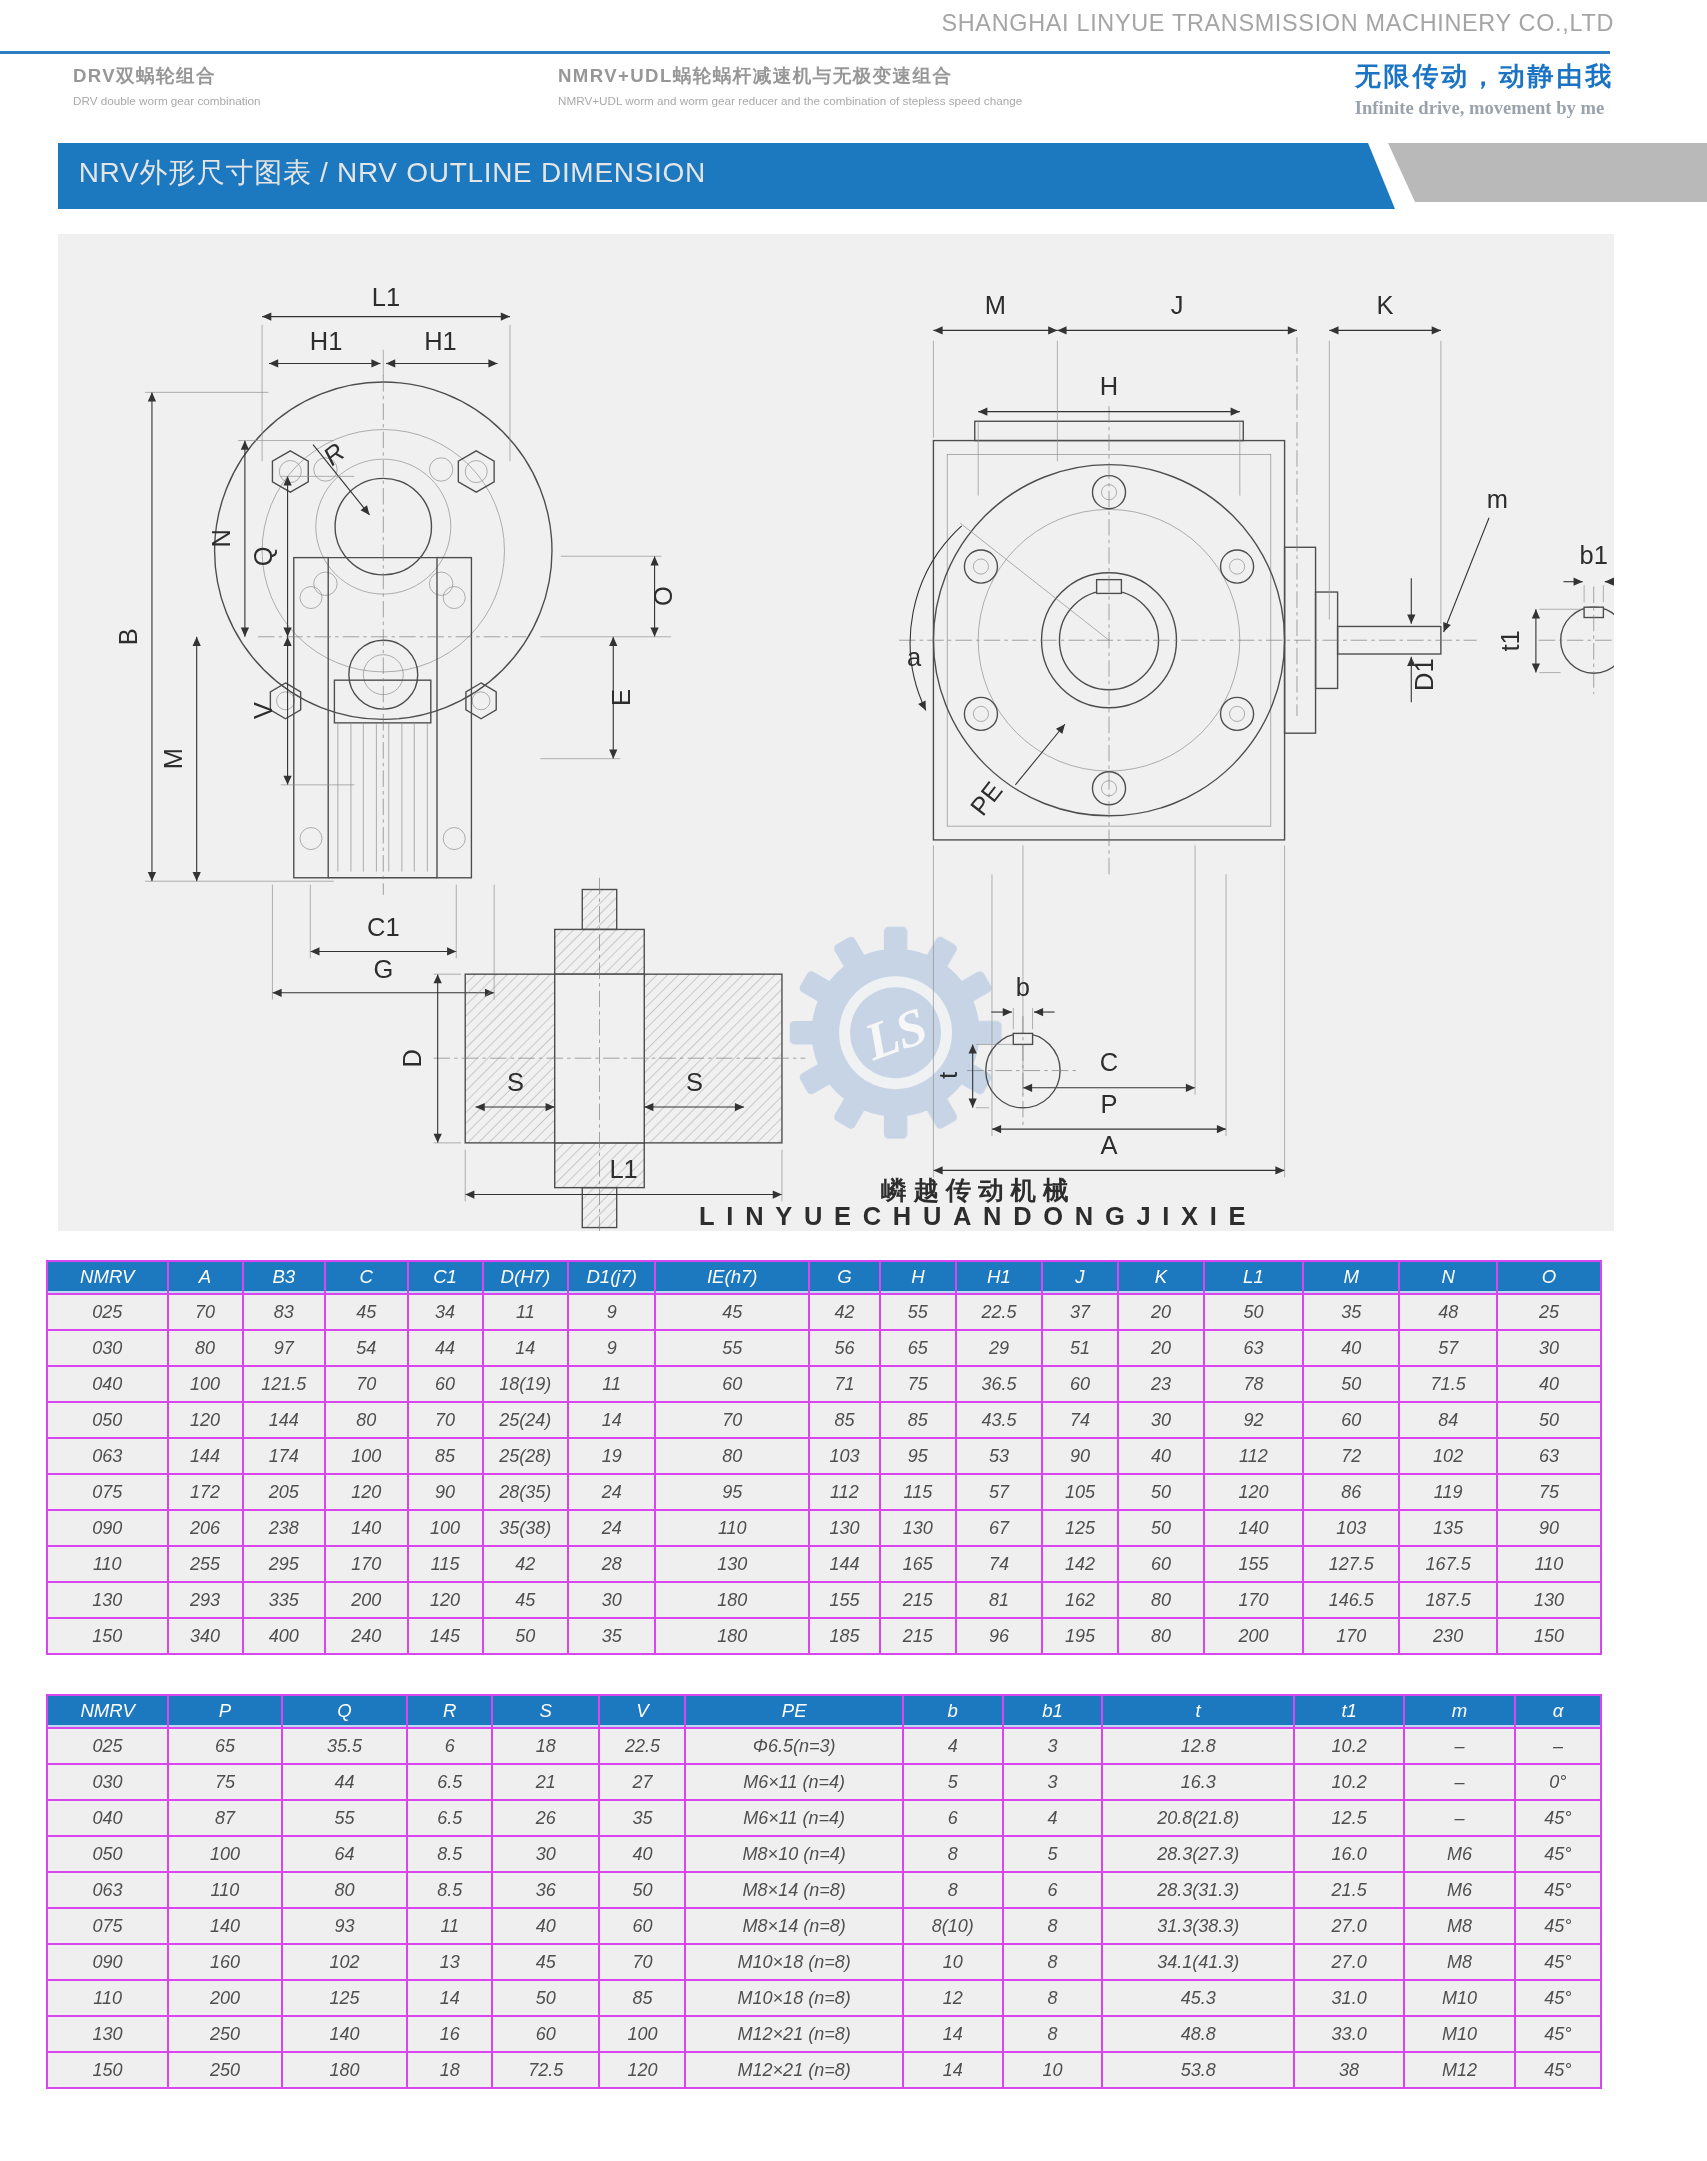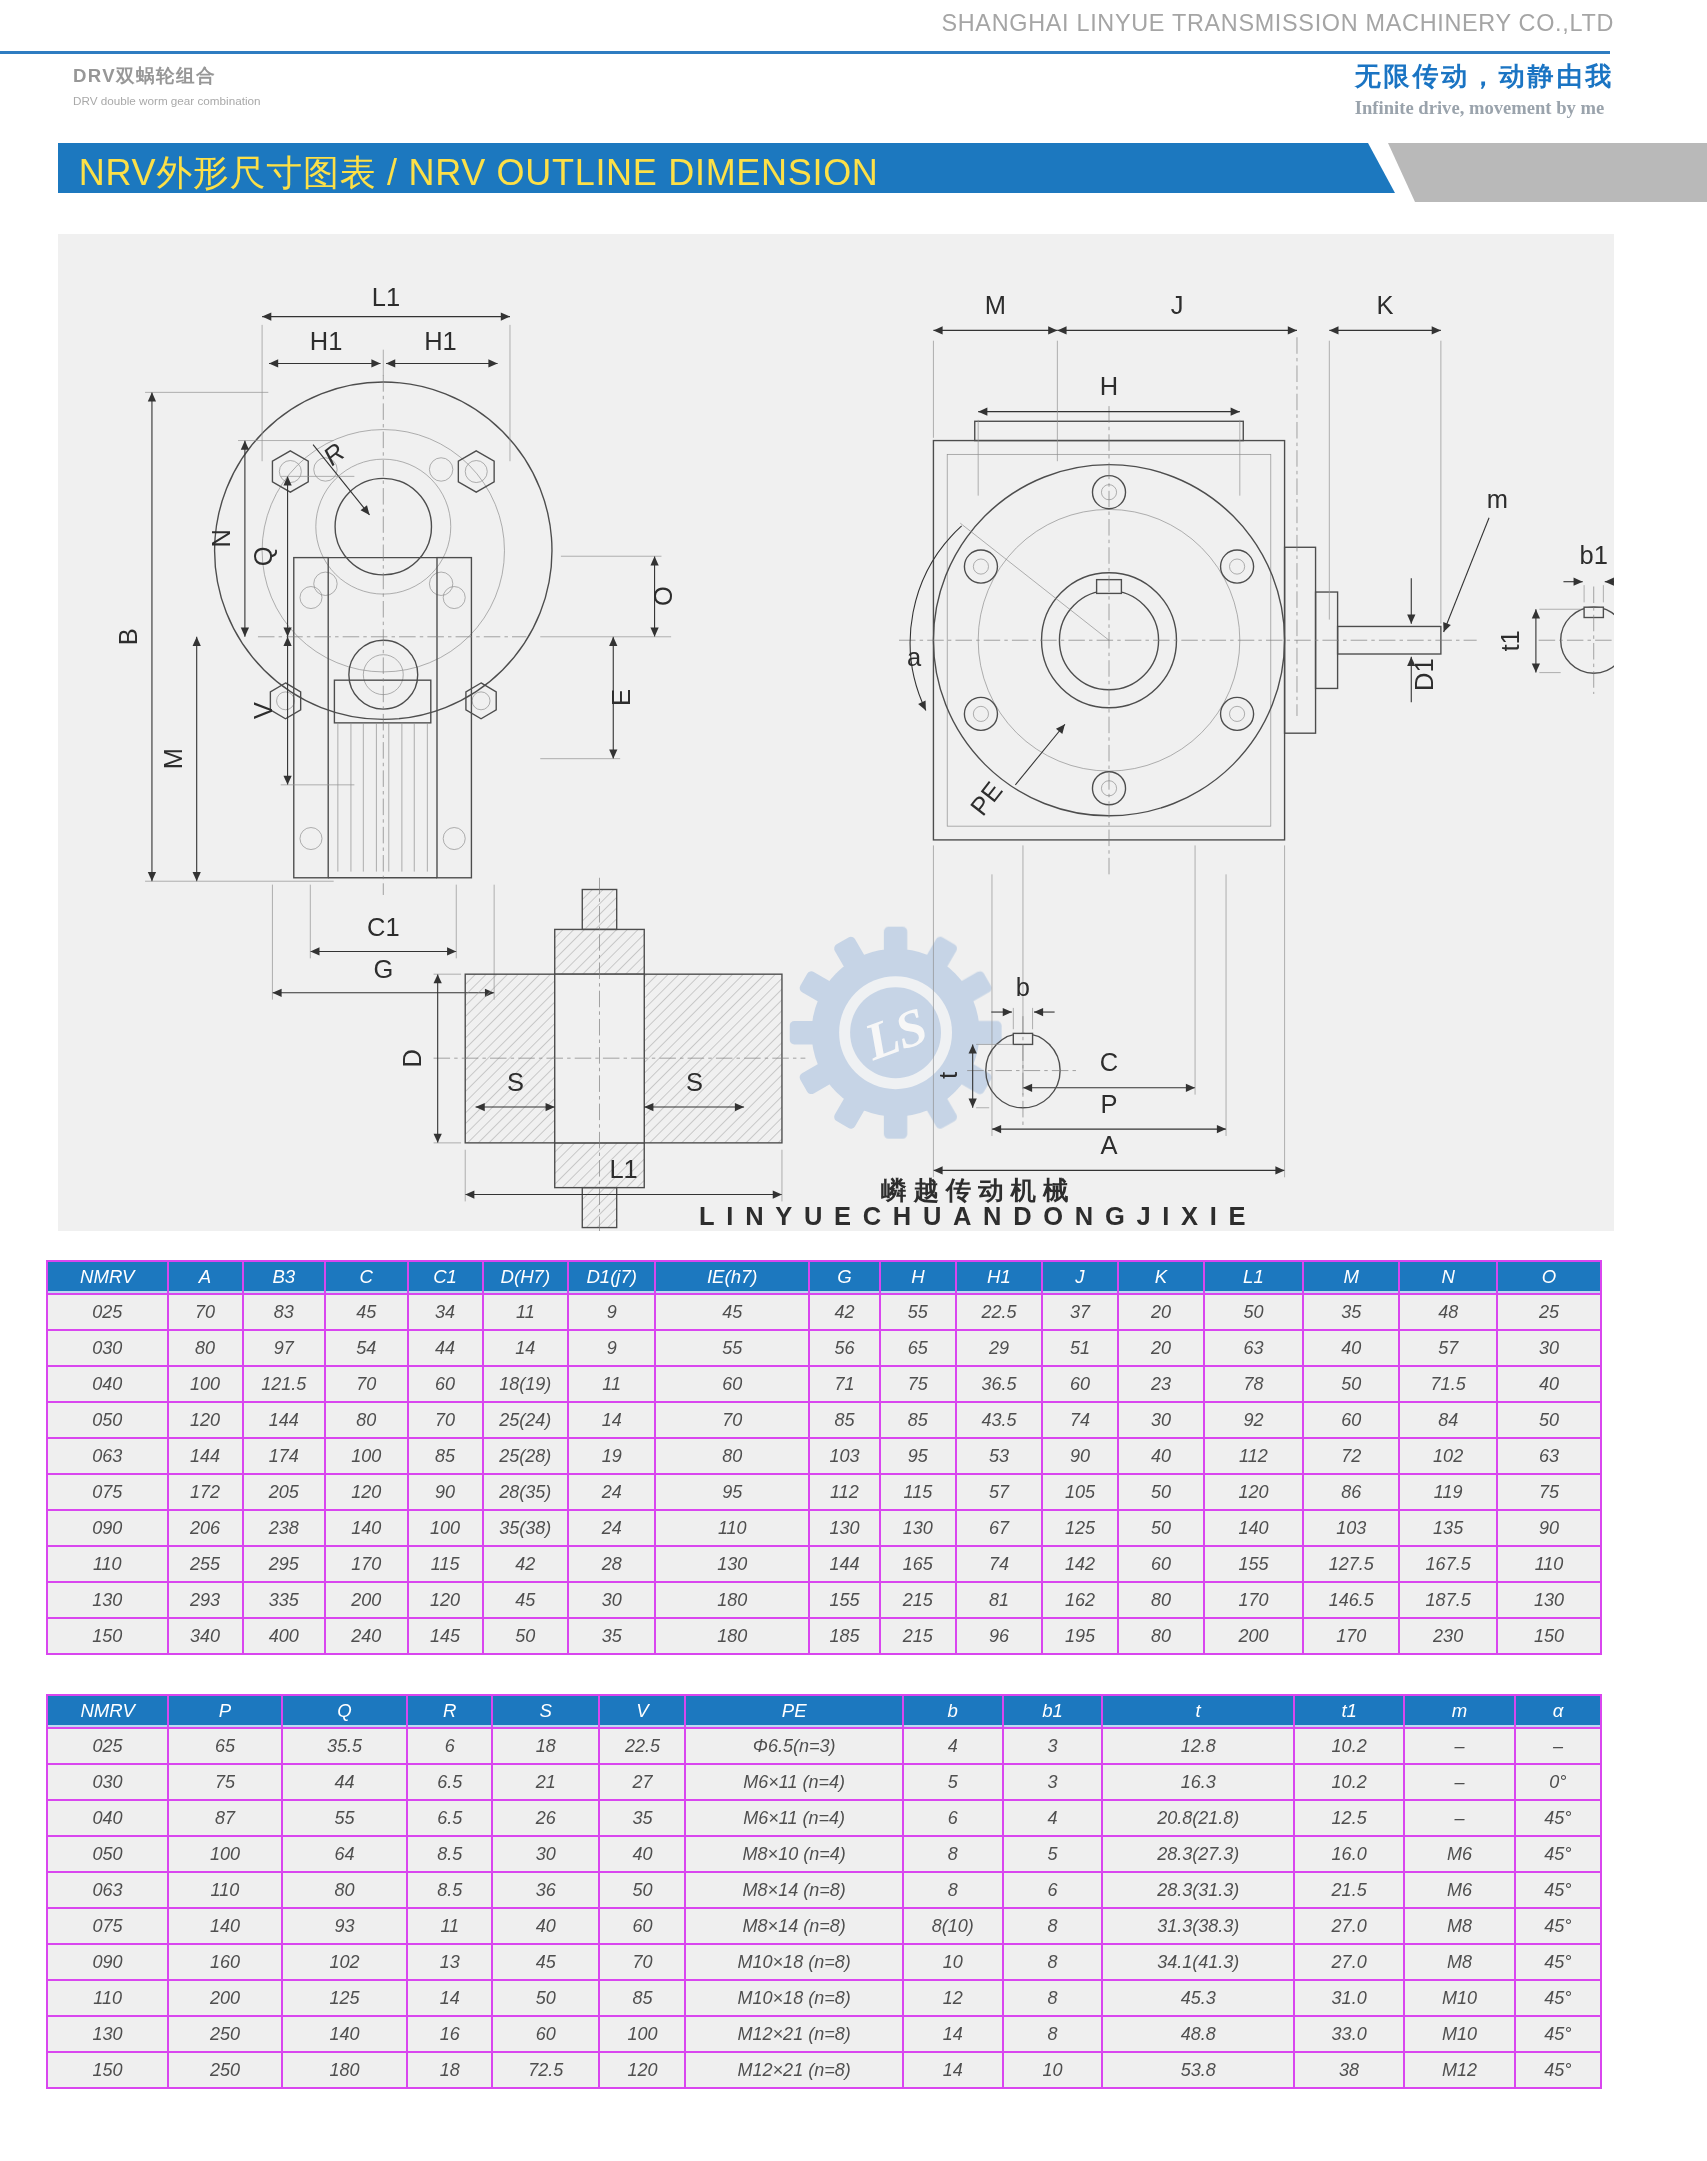--- a/index.html
+++ b/index.html
@@ -9,23 +9,23 @@
   .company{position:absolute;top:9.6px;right:94px;font-size:23.4px;color:#a5a5a5;letter-spacing:0.7px;}
   .header-rule{position:absolute;top:51px;left:0;width:1610px;height:3.4px;background:#2e7cc1;}
   .hcol-left{position:absolute;left:73px;top:63px;}
   .hcol-mid{position:absolute;left:558px;top:63px;}
   .hcol-right{position:absolute;top:59px;right:94px;text-align:left;}
   .h-zh{font-size:18.6px;font-weight:bold;color:#979797;letter-spacing:1.4px;}
   .h-en{font-size:11.7px;color:#a9a9a9;margin-top:4.8px;}
   .slogan-zh{font-size:26px;font-weight:bold;color:#1a74c3;letter-spacing:2.8px;}
   .slogan-en{font-size:18.6px;font-weight:bold;color:#9aa3ac;font-family:"Liberation Serif",serif;margin-top:3px;}
   
-  .title-bar{position:absolute;left:58px;top:143px;width:1360px;height:50px;background:#1c78bf;
+  .title-bar{position:absolute;left:58px;top:143px;width:1360px;height:66px;background:#1c78bf;
              clip-path:polygon(0 0,1310px 0,1337px 100%,0 100%);
-             color:#fde047;font-size:36px;line-height:59px;padding-left:20.7px;box-sizing:border-box;letter-spacing:0.7px;}
+             color:#e5e5e5;font-size:28px;line-height:59px;padding-left:20.7px;box-sizing:border-box;letter-spacing:0.7px;}
   .title-wedge{position:absolute;left:1388px;top:143px;width:320px;height:59px;background:#b9b9b9;
                clip-path:polygon(0 0,100% 0,100% 100%,27px 100%);}
   
   .panel{position:absolute;left:58px;top:234px;width:1556px;height:997px;background:#f0f0f0;}
   .panel svg{position:absolute;left:0;top:0;}
   .o{fill:none;stroke:#4d4d4d;stroke-width:2;}
   .t{fill:none;stroke:#8d8d8d;stroke-width:1;}
   .d{fill:none;stroke:#333;stroke-width:1.6;}
   .ext{fill:none;stroke:#909090;stroke-width:1;}
   .cl{fill:none;stroke:#7d7d7d;stroke-width:1;stroke-dasharray:24 6 5 6;}
@@ -44,20 +44,24 @@
 </head>
 <body>
 
 <div class="page">
 
   <div class="company">SHANGHAI LINYUE TRANSMISSION MACHINERY CO.,LTD</div>
   <div class="header-rule"></div>
   <div class="hcol-left">
     <div class="h-zh">DRV双蜗轮组合</div>
     <div class="h-en">DRV double worm gear combination</div>
+  </div>
+  <div class="hcol-mid">
+    <div class="h-zh">NMRV+UDL蜗轮蜗杆减速机与无极变速组合</div>
+    <div class="h-en">NMRV+UDL worm and worm gear reducer and the combination of stepless speed change</div>
   </div>
   <div class="hcol-right">
     <div class="slogan-zh">无限传动，动静由我</div>
     <div class="slogan-en">Infinite drive, movement by me</div>
   </div>
 
   <div class="title-bar">
     <span>NRV外形尺寸图表 / NRV OUTLINE DIMENSION</span>
   </div>
   <div class="title-wedge"></div>

